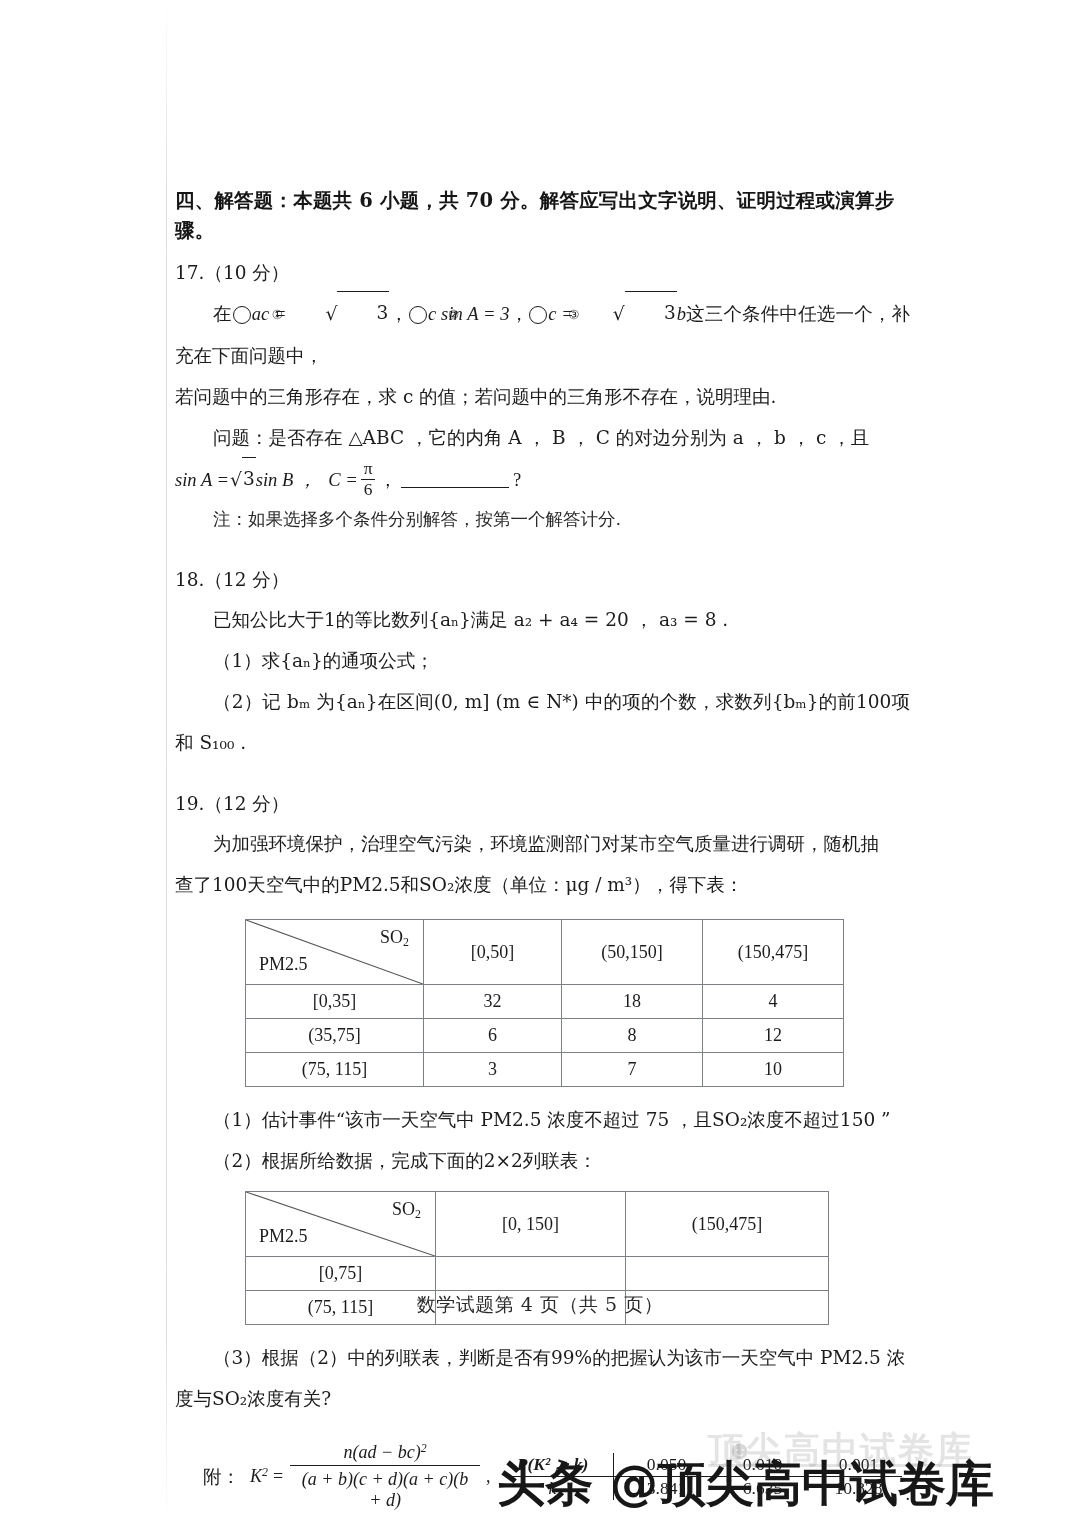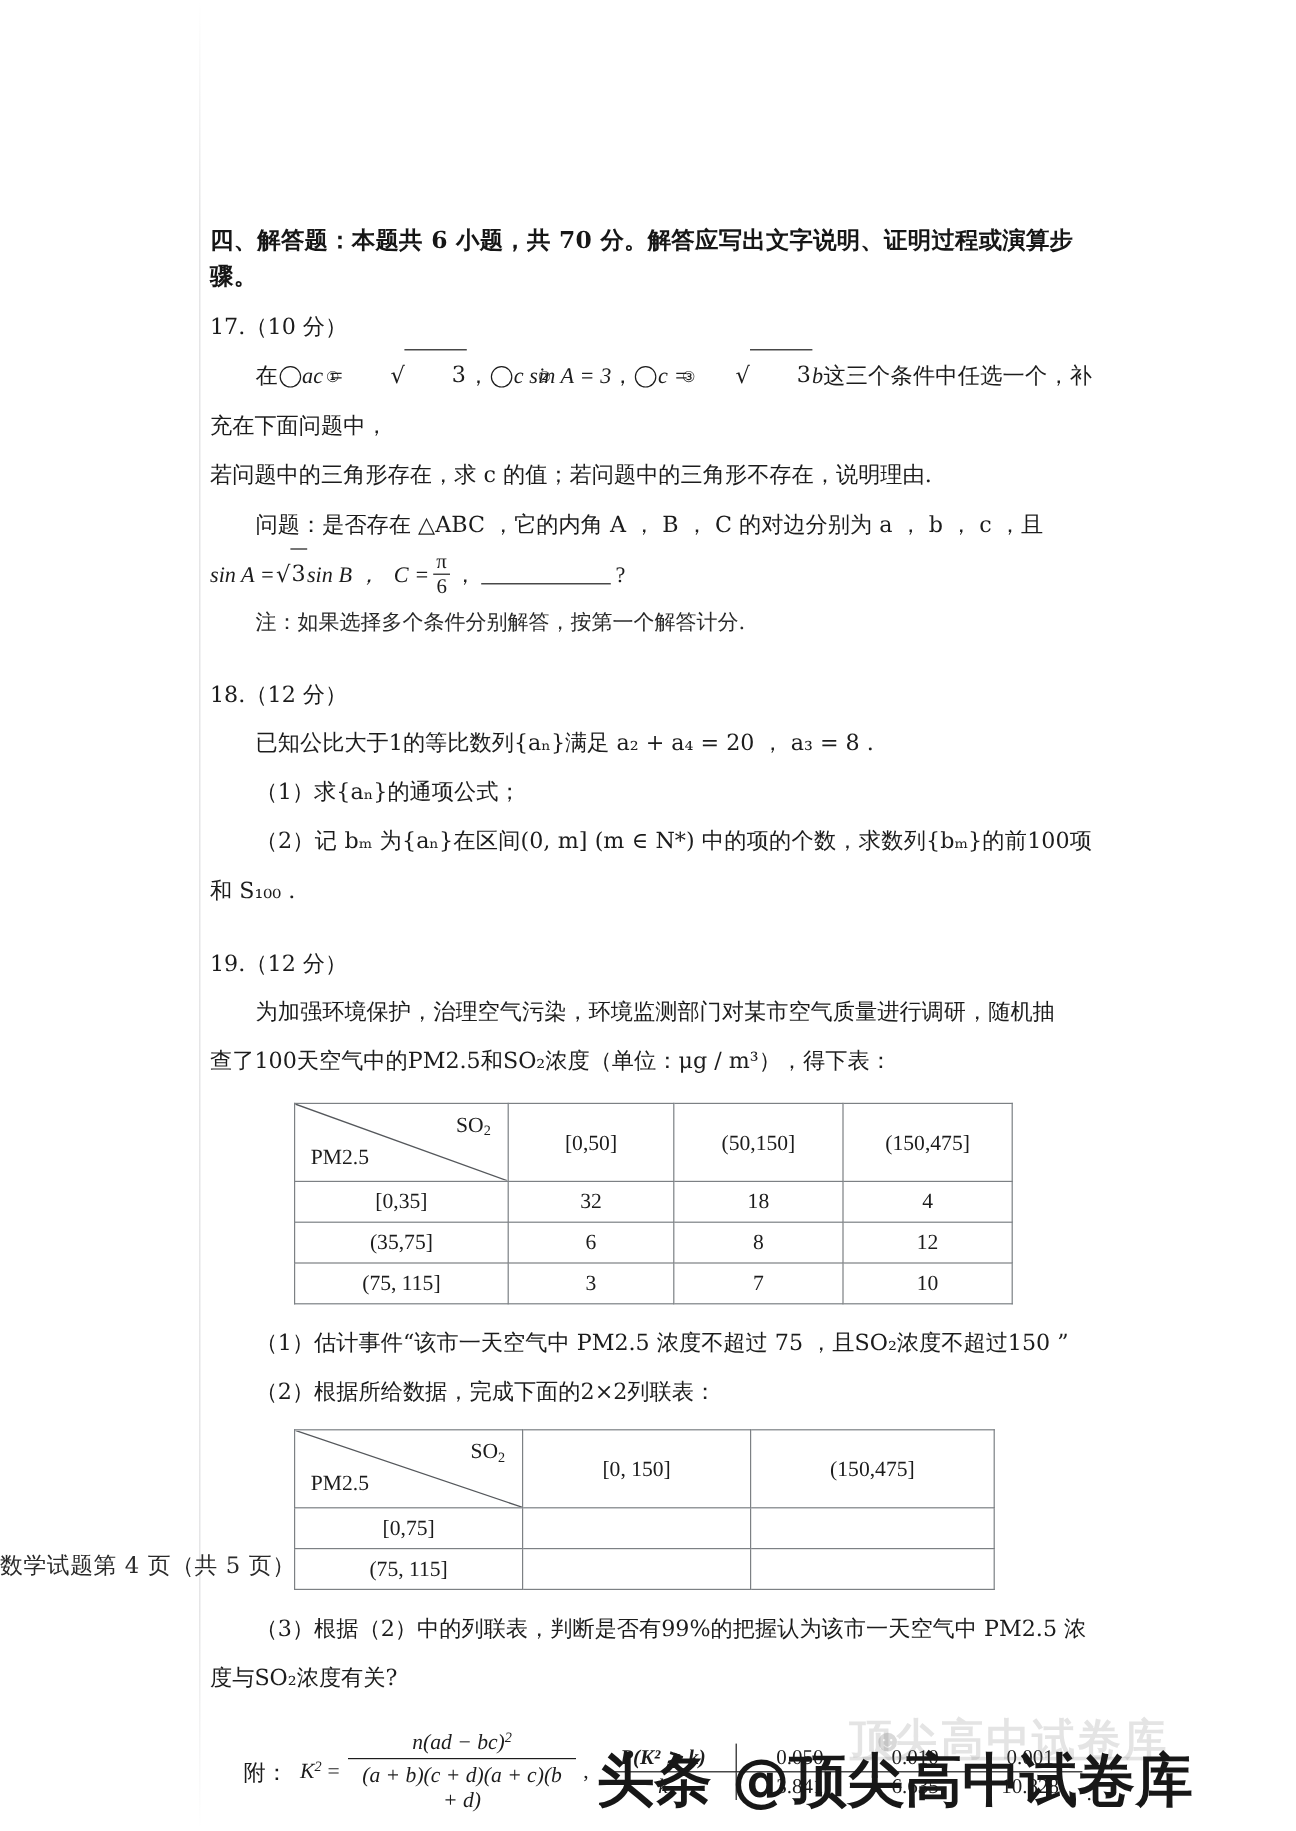--- a/index.html
+++ b/index.html
@@ -114,21 +114,21 @@
     padding-right:12px;text-align:center;border-right:1.4px solid #1c1c1c;
     min-width:96px;
   }
   .ktable .val{min-width:86px;text-align:center;padding-left:10px;}
   .ktable tr.top td{border-bottom:1.4px solid #1c1c1c;}
   .ktable tr.top td.lead{border-bottom:1.4px solid #1c1c1c;font-weight:bold;}
   .trail{margin-left:4px;align-self:flex-end;padding-bottom:6px;}
 
   
   .footer{
-    position:absolute;left:0;top:1292px;width:1080px;
+    position:absolute;left:0;top:1292px;width:1080px;text-align:center;
     font-size:19px;color:#2a2a2a;letter-spacing:.5px;
   }
 
   
   .wm{
     position:absolute;right:14px;top:1438px;
     height:80px;width:330px;
   }
   .wm .ghost{
     position:absolute;right:24px;top:-12px;

